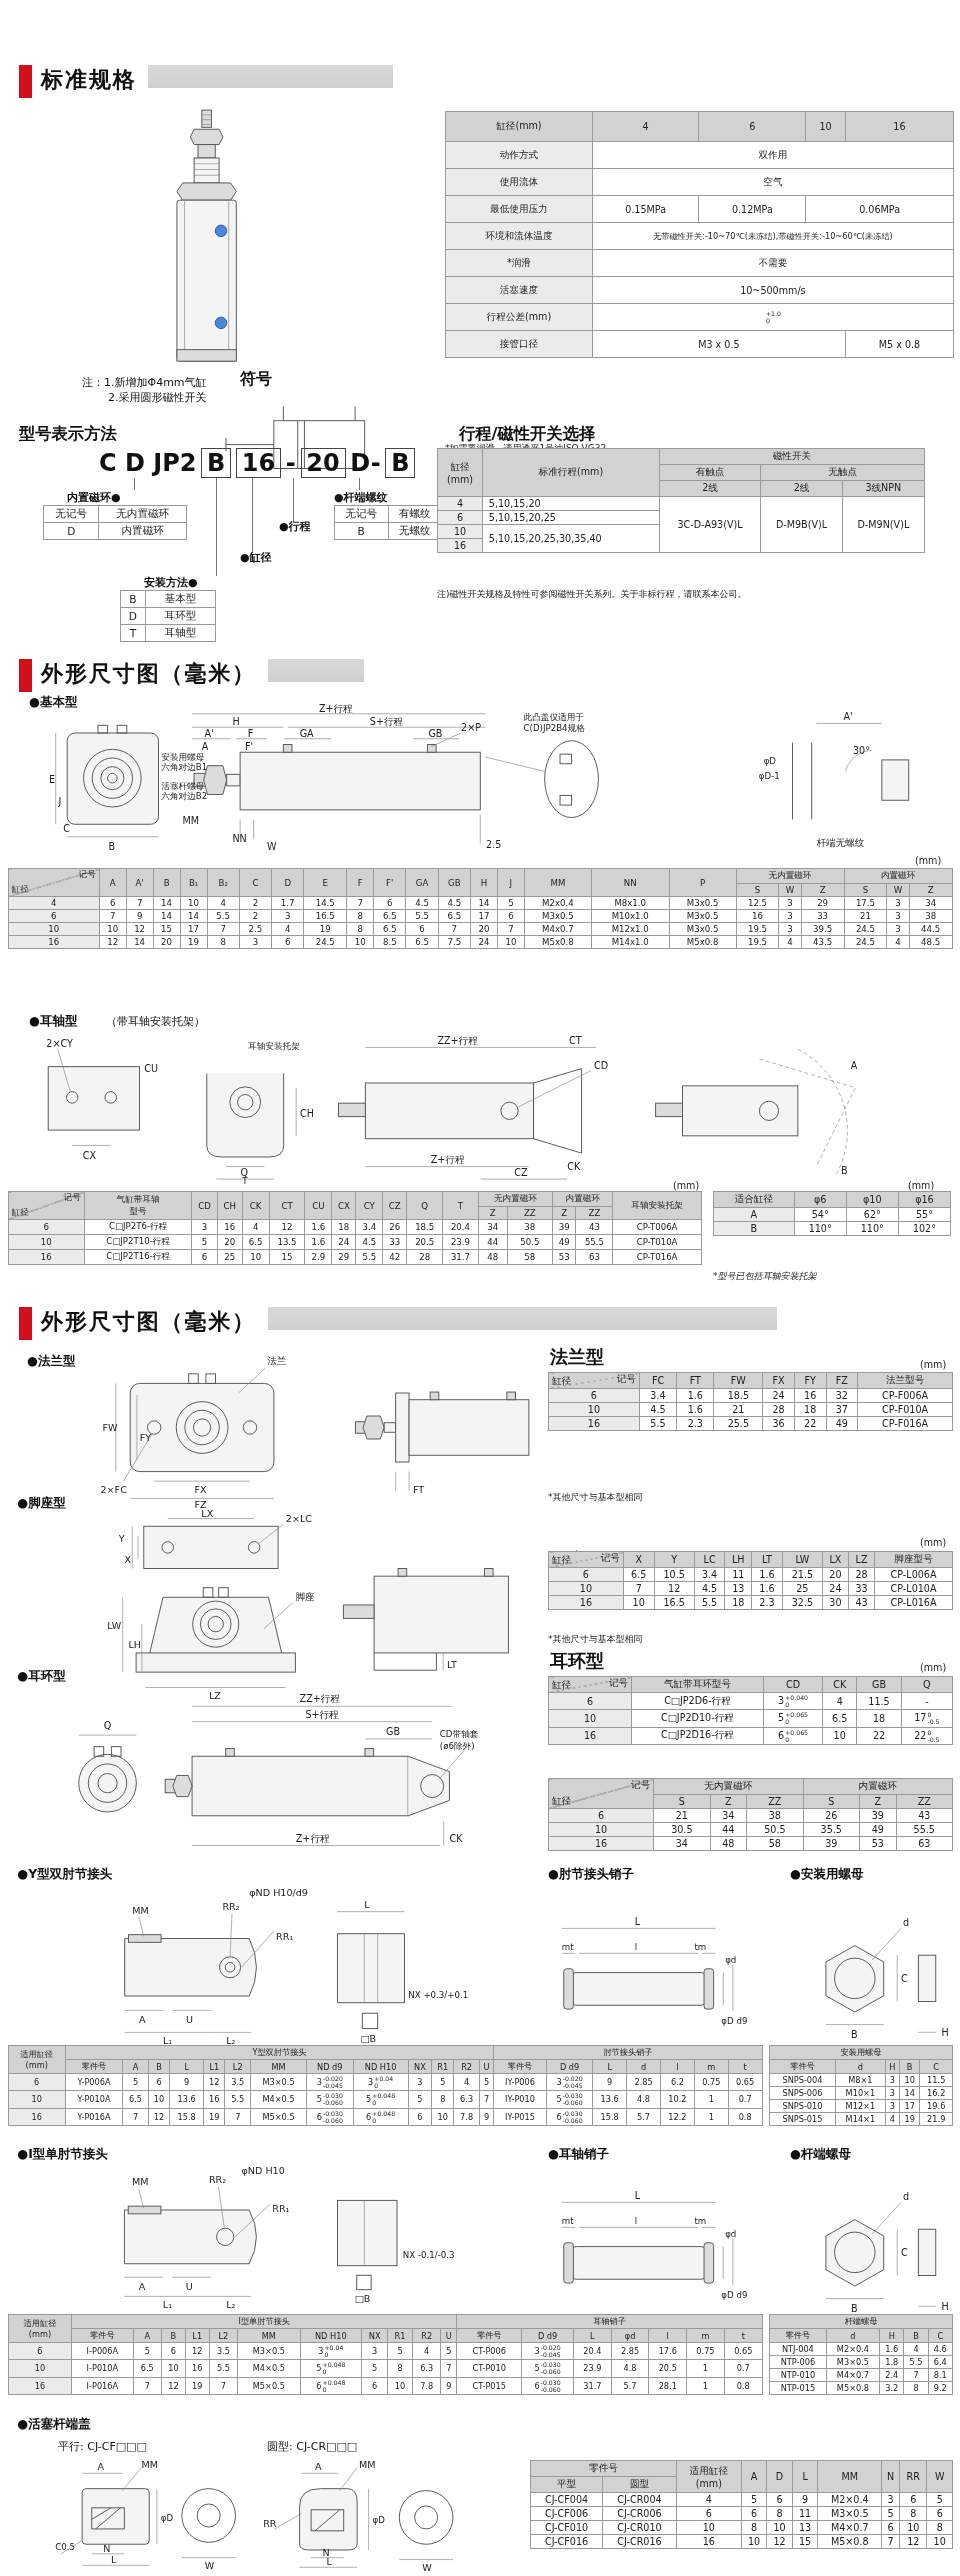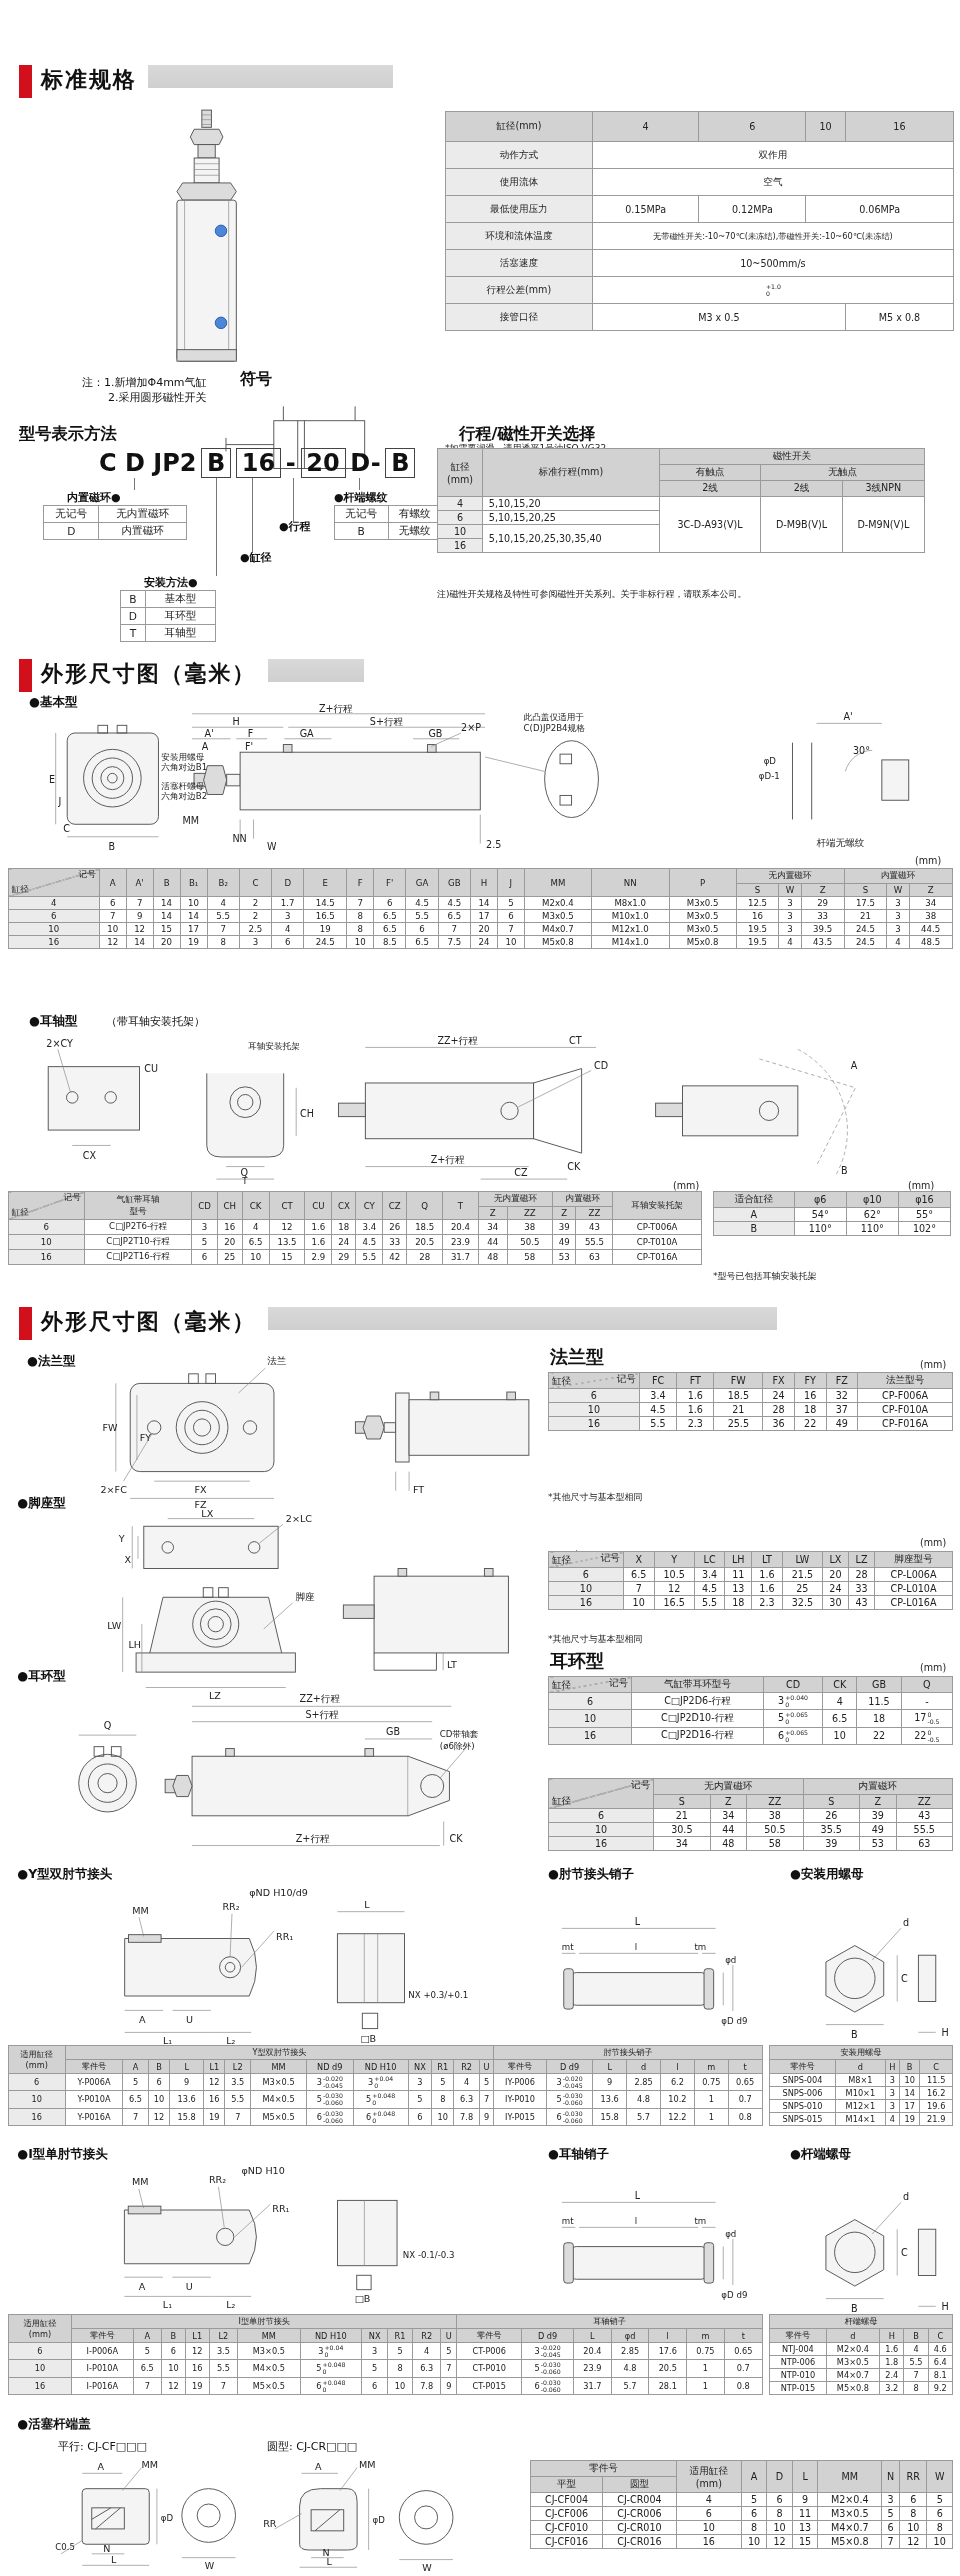--- a/index.html
+++ b/index.html
@@ -115,20 +115,24 @@
             <td>最低使用压力</td>
             <td>0.15MPa</td>
             <td>0.12MPa</td>
             <td colspan="2">0.06MPa</td>
           </tr>
           <tr>
             <td>环境和流体温度</td>
             <td colspan="4" class="sm">无带磁性开关:-10~70℃(未冻结),带磁性开关:-10~60℃(未冻结)</td>
           </tr>
           <tr>
+            <td>*润滑</td>
+            <td colspan="4">不需要</td>
+          </tr>
+          <tr>
             <td>活塞速度</td>
             <td colspan="4">10~500mm/s</td>
           </tr>
           <tr>
             <td>行程公差(mm)</td>
             <td colspan="4"><span class="tol"><span>+1.0</span><span>0</span></span></td>
           </tr>
           <tr>
             <td>接管口径</td>
             <td colspan="3">M3 x 0.5</td>
@@ -642,21 +646,21 @@
           </tr>
           <tr>
             <td>B</td>
             <td>110°</td>
             <td>110°</td>
             <td>102°</td>
           </tr>
         </tbody>
       </table>
   </div>
-  <div class="note" style="left:713px;top:1270px;">*型号已包括耳轴安装托架</div>
+  <div class="note" style="left:713px;top:1270px;font-style:italic;">*型号已包括耳轴安装托架</div>
 
   <div class="sec" style="left:19px;top:1307px;">
     <div class="rbar"></div>
     <h1 class="st">外形尺寸图（毫米）</h1>
     <div class="strip" style="width:509px;"></div>
   </div>
 
   <div class="blab" style="left:27px;top:1353px;">●法兰型</div>
   <svg style="left:77px;top:1347px;" width="461" height="161" viewBox="0 0 480 168">
     <g>

